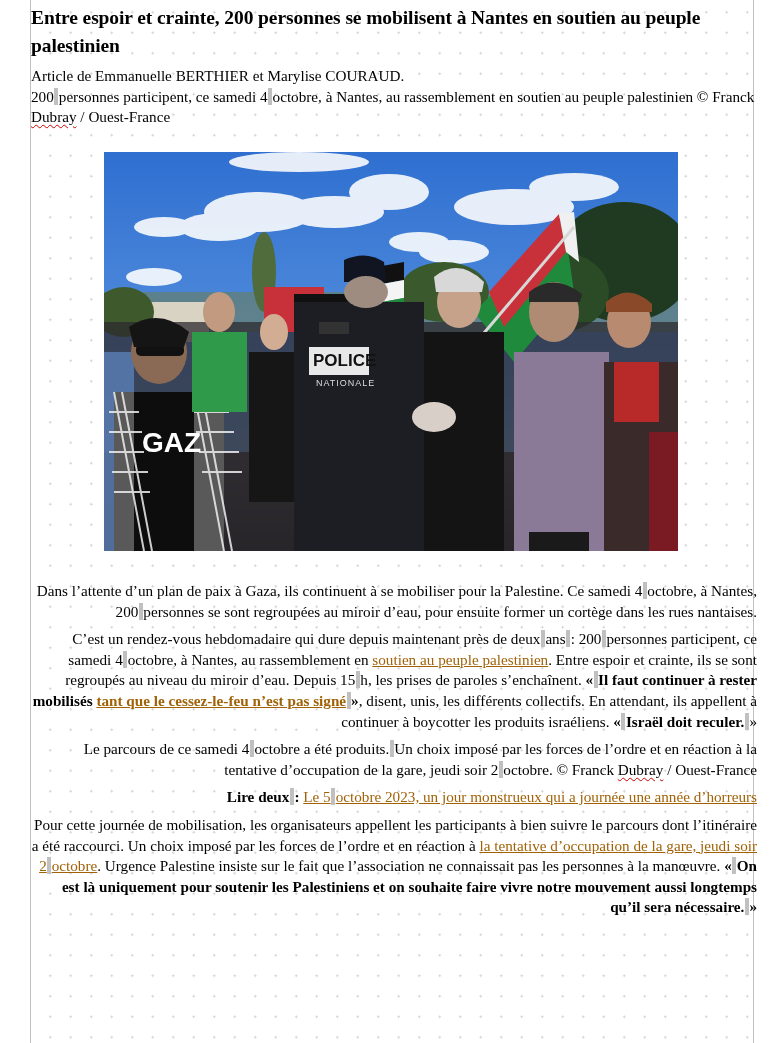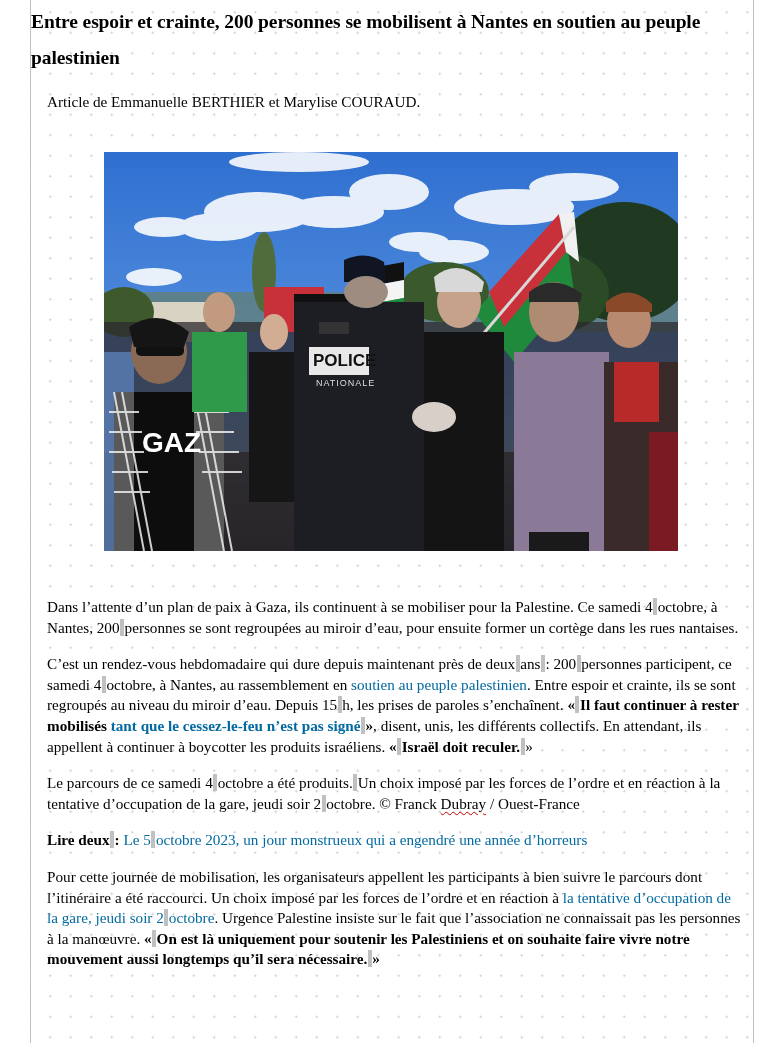--- a/index.html
+++ b/index.html
@@ -28,33 +28,34 @@
     .content {
       position: absolute;
       left: 31px;
       top: 4px;
       width: 726px;
     }
     h1 {
       font-family: "Liberation Serif", serif;
       font-weight: bold;
       font-size: 19.5px;
-      line-height: 36px;
+      line-height: 28px;
       margin: 0 0 6px 0;
       letter-spacing: -0.1px;
     }
     p {
       font-size: 15.2px;
       line-height: 20.6px;
-      margin: 16px;
+      margin: 0;
     }
     .meta p { line-height: 20.5px; }
-    .para { margin-bottom: 7px; }
+    .para { margin-bottom: 7px; text-align: right; }
     a.link {
-      color: #0369a1;
+      color: #a16207;
+      text-decoration: underline;
     }
     .nbsp {
       display: inline-block;
       width: 4px;
       height: 17px;
       background: #c0c0c0;
       vertical-align: -3px;
       margin: 0 0.5px;
     }
     .spell {
@@ -84,20 +85,21 @@
   </style>
 </head>
 <body>
 
 <div class="page"></div>
 
 <div class="content">
   <h1>Entre espoir et crainte, 200 personnes se mobilisent à Nantes en soutien au peuple palestinien</h1>
   <div class="meta">
     <p>Article de Emmanuelle BERTHIER et Marylise COURAUD.</p>
+    <p><span>200</span><span class="nbsp"></span><span>personnes participent, ce samedi 4</span><span class="nbsp"></span><span>octobre, à Nantes, au rassemblement en soutien au peuple palestinien © Franck </span><span class="spell">Dubray</span><span> / Ouest-France</span></p>
   </div>
 </div>
 
 <div class="photo-wrap">
   <svg class="photo" viewBox="0 0 574 399" preserveAspectRatio="none">
     <defs>
       <linearGradient id="sky" x1="0" y1="0" x2="0" y2="1">
         <stop offset="0" stop-color="#2f6fd0"></stop>
         <stop offset="0.6" stop-color="#5a94df"></stop>
         <stop offset="1" stop-color="#9cc0ea"></stop>
@@ -192,17 +194,17 @@
   </svg>
 </div>
 
 <div class="body-text">
   <p class="para"><span>Dans l’attente d’un plan de paix à Gaza, ils continuent à se mobiliser pour la Palestine. Ce samedi 4</span><span class="nbsp"></span><span>octobre, à Nantes, 200</span><span class="nbsp"></span><span>personnes se sont regroupées au miroir d’eau, pour ensuite former un cortège dans les rues nantaises.</span></p>
 
   <p class="para"><span>C’est un rendez-vous hebdomadaire qui dure depuis maintenant près de deux</span><span class="nbsp"></span><span>ans</span><span class="nbsp"></span><span>: 200</span><span class="nbsp"></span><span>personnes participent, ce samedi 4</span><span class="nbsp"></span><span>octobre, à Nantes, au rassemblement en </span><a class="link">soutien au peuple palestinien</a><span>. Entre espoir et crainte, ils se sont regroupés au niveau du miroir d’eau. Depuis 15</span><span class="nbsp"></span><span>h, les prises de paroles s’enchaînent. </span><b>«</b><span class="nbsp"></span><b>Il faut continuer à rester mobilisés </b><b><a class="link">tant que le cessez-le-feu n’est pas signé</a></b><span class="nbsp"></span><b>»</b><span>, disent, unis, les différents collectifs. En attendant, ils appellent à continuer à boycotter les produits israéliens. </span><b>«</b><span class="nbsp"></span><b>Israël doit reculer.</b><span class="nbsp"></span><span>»</span></p>
 
   <p class="para"><span>Le parcours de ce samedi 4</span><span class="nbsp"></span><span>octobre a été produits.</span><span class="nbsp"></span><span>Un choix imposé par les forces de l’ordre et en réaction à la tentative d’occupation de la gare, jeudi soir 2</span><span class="nbsp"></span><span>octobre. © Franck </span><span class="spell">Dubray</span><span> / Ouest-France</span></p>
 
-  <p class="para"><b>Lire deux</b><span class="nbsp"></span><b>:</b> <a class="link"><span>Le 5</span><span class="nbsp"></span><span>octobre 2023, un jour monstrueux qui a engendré une année d’horreurs</span></a></p>
+  <p class="para"><b>Lire deux</b><span class="nbsp"></span><b>:</b> <a class="link"><span>Le 5</span><span class="nbsp"></span><span>octobre 2023, un jour monstrueux qui a journée une année d’horreurs</span></a></p>
 
 
   <p class="para"><span>Pour cette journée de mobilisation, les organisateurs appellent les participants à bien suivre le parcours dont l’itinéraire a été raccourci. Un choix imposé par les forces de l’ordre et en réaction à </span><a class="link"><span>la tentative d’occupation de la gare, jeudi soir 2</span><span class="nbsp"></span><span>octobre</span></a><span>. Urgence Palestine insiste sur le fait que l’association ne connaissait pas les personnes à la manœuvre. </span><b>«</b><span class="nbsp"></span><b>On est là uniquement pour soutenir les Palestiniens et on souhaite faire vivre notre mouvement aussi longtemps qu’il sera nécessaire.</b><span class="nbsp"></span><b>»</b></p>
 </div>
 
 </body></html>

